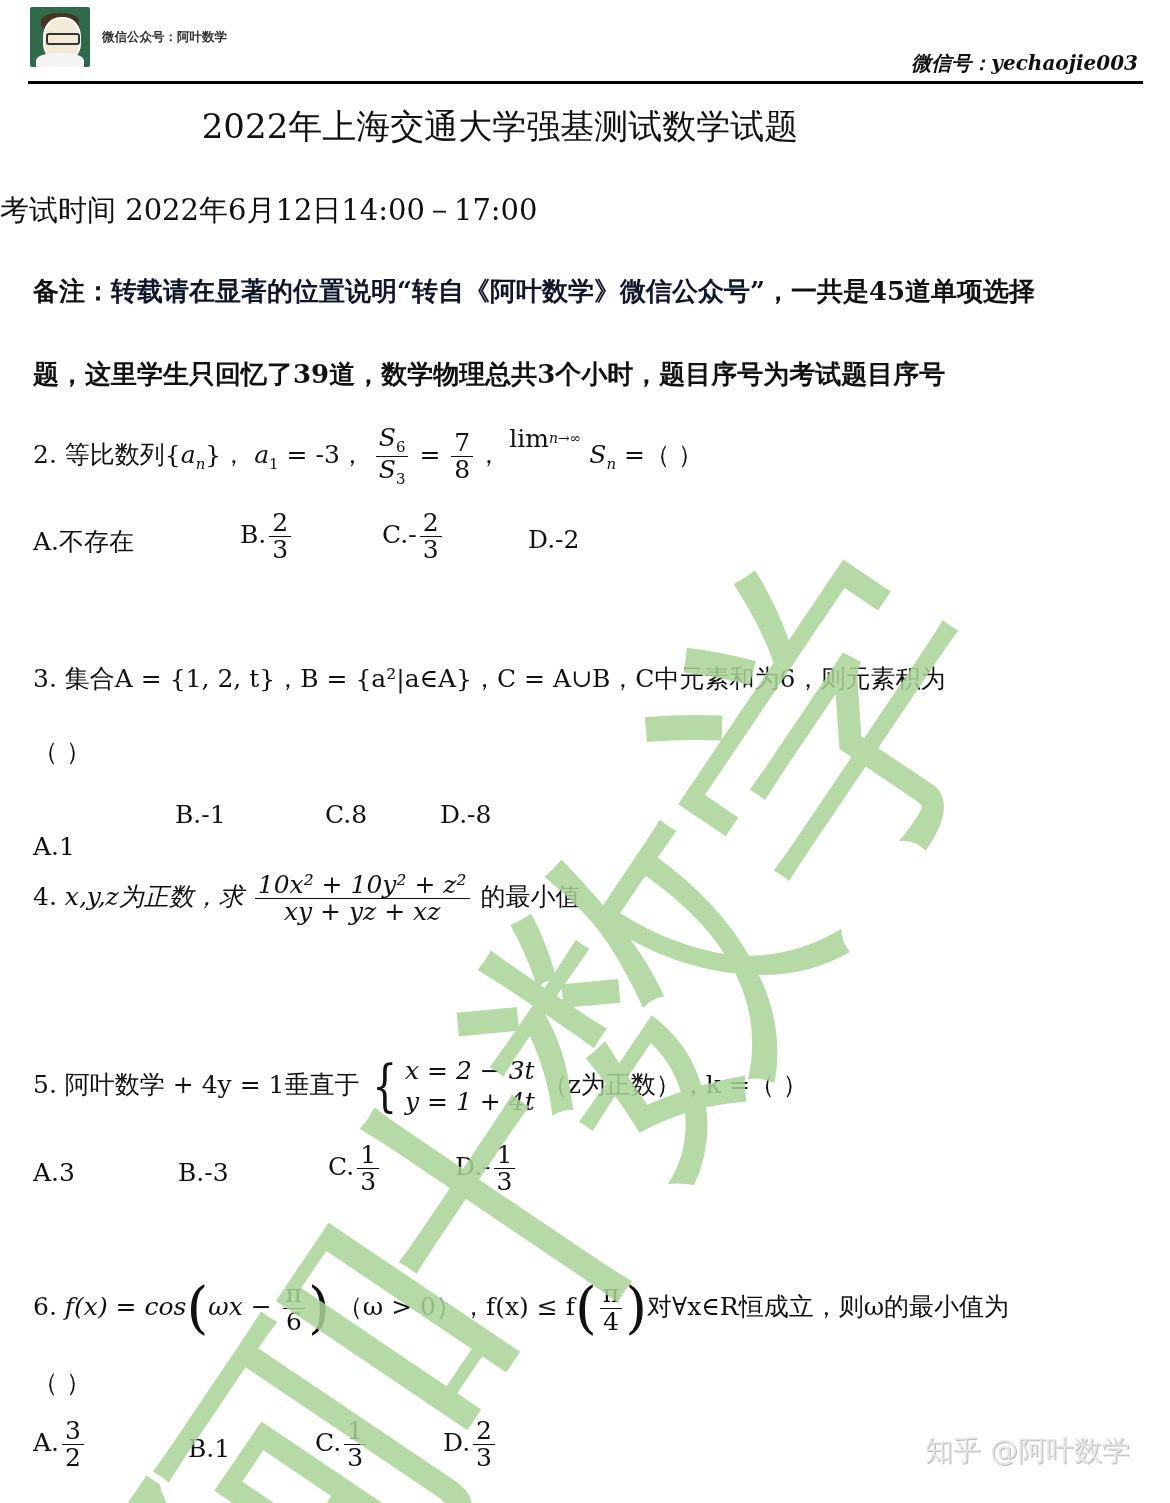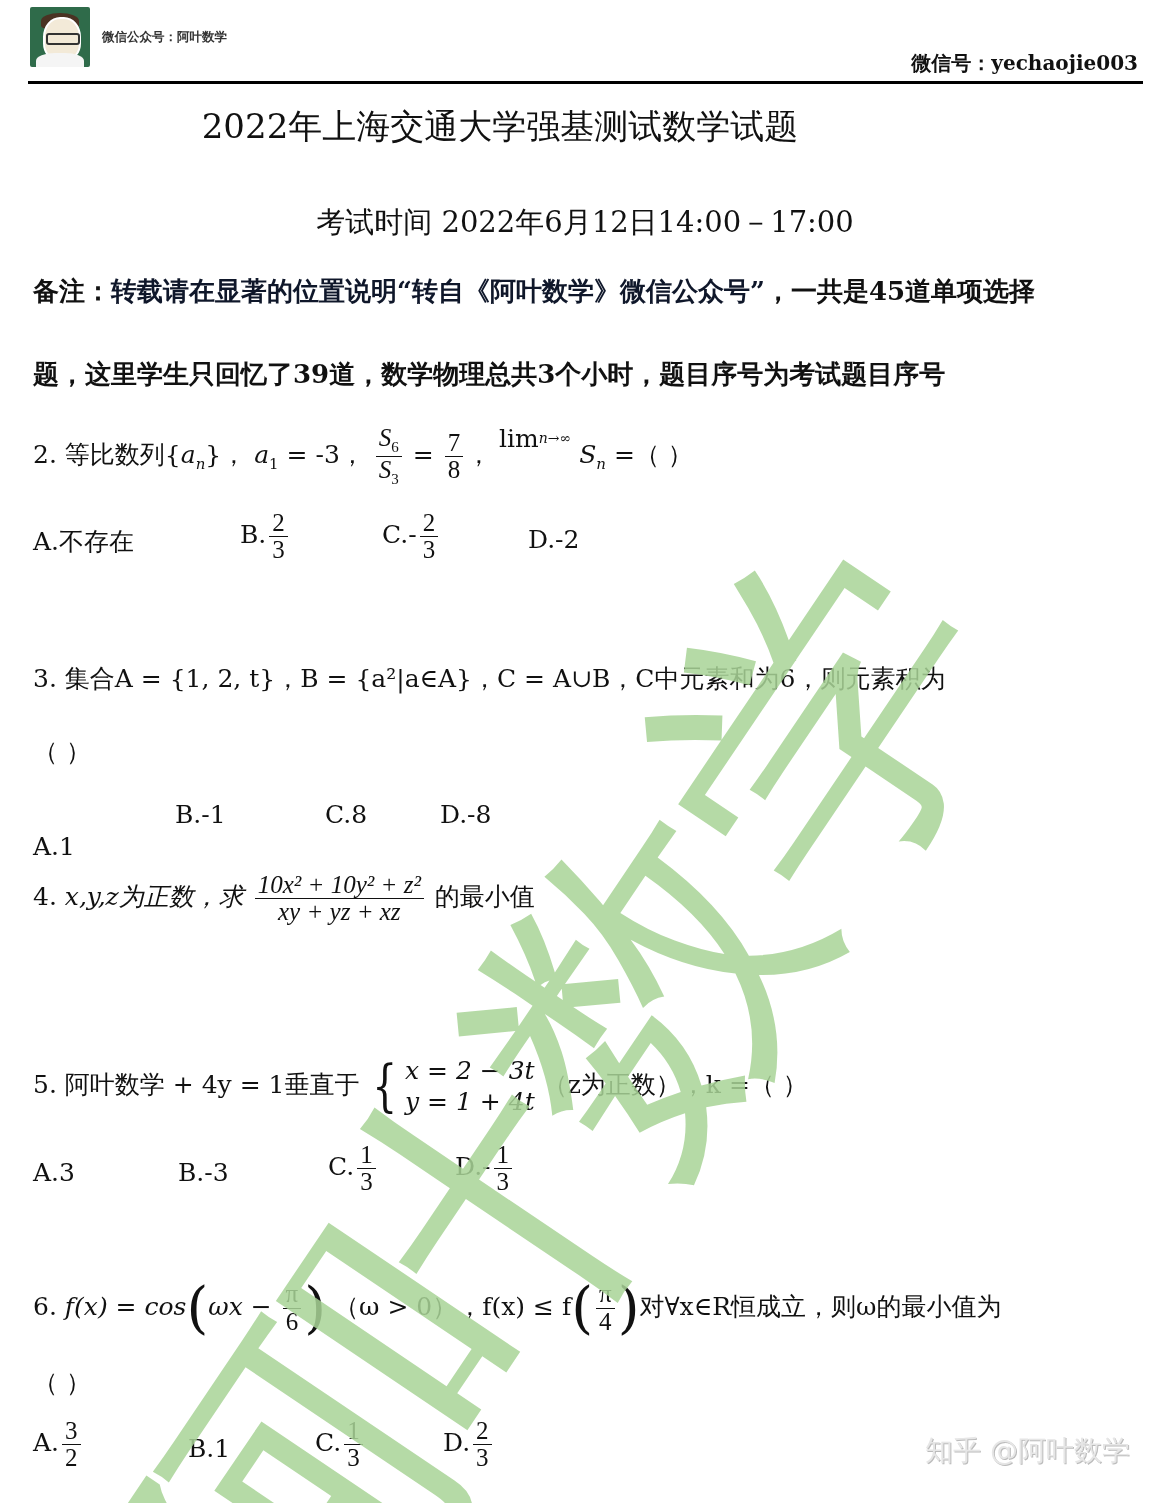--- a/index.html
+++ b/index.html
@@ -5,29 +5,29 @@
   html, body { margin: 0; padding: 0; background: #ffffff; }
   body { width: 1170px; height: 1503px; position: relative; overflow: hidden;
          font-family: "DejaVu Serif", "Liberation Serif", serif; color: #111; }
   .abs { position: absolute; }
   .header-logo { left: 30px; top: 7px; width: 60px; height: 60px; background: #2f6b4a; border-radius: 2px; overflow: hidden; }
   .header-logo .face { position:absolute; left:13px; top:10px; width:34px; height:40px; background:#f3ead8; border-radius: 45% 45% 40% 40%; border:2px solid #fff; }
   .header-logo .hair { position:absolute; left:11px; top:6px; width:38px; height:16px; background:#4a3323; border-radius: 50% 50% 20% 20%; }
   .header-logo .glasses { position:absolute; left:16px; top:26px; width:30px; height:8px; border:2px solid #333; border-radius:3px; }
   .header-logo .body { position:absolute; left:6px; top:46px; width:48px; height:20px; background:#f5f5f5; border-radius: 40% 40% 0 0; }
   .header-account { left: 102px; top: 29px; font-family: "DejaVu Sans", "Liberation Sans", sans-serif; font-size: 12.5px; font-weight: bold; color: #333; }
-  .header-wechat { right: 32px; top: 50px; font-size: 20px; font-weight: bold; }
+  .header-wechat { right: 32px; top: 50px; font-size: 20px; font-weight: bold; font-style: italic; }
   .header-rule { left: 28px; top: 81px; width: 1115px; height: 3px; background: #000; }
   .title { left: 0; width: 1000px; top: 104px; text-align: center; font-size: 34px; }
-  .subtitle { left: 0; width: 1170px; top: 191px; text-align: center; font-size: 29px; margin-top: 12px; }
+  .subtitle { left: 0; width: 1170px; top: 191px; text-align: left; font-size: 29px; }
   .note { left: 33px; font-size: 26px; font-weight: bold; }
   .note .red { color: #0f172a; }
   .q { left: 33px; font-size: 25px; white-space: nowrap; }
   .opt { font-size: 25px; position: absolute; white-space: nowrap; text-align: right; }
-  .frac { display: inline-flex; flex-direction: column; align-items: center; vertical-align: middle; line-height: 1.05; margin: 0 3px; font-family: Liberation Serif, serif; }
+  .frac { display: inline-flex; flex-direction: column; align-items: center; vertical-align: middle; line-height: 1.05; margin: 0 3px; }
   .frac .num { border-bottom: 1.5px solid #111; padding: 0 3px; }
   .frac .den { padding: 0 3px; }
   .it { font-style: italic; }
   sub, sup { font-size: 0.6em; }
   .lim { display: inline-flex; flex-direction: row; align-items: center; vertical-align: top; line-height: 1.1; }
   .lim .under { font-size: 14px; font-style: italic; }
   .brace-sys { display:inline-flex; align-items:center; vertical-align: middle; }
   .brace { font-size: 56px; line-height: 1; transform: scaleX(0.7); margin-right: 2px; }
   .sys { display:flex; flex-direction:column; line-height: 1.25; }
   .bigparen { font-size: 56px; line-height: 1; vertical-align: middle; }

